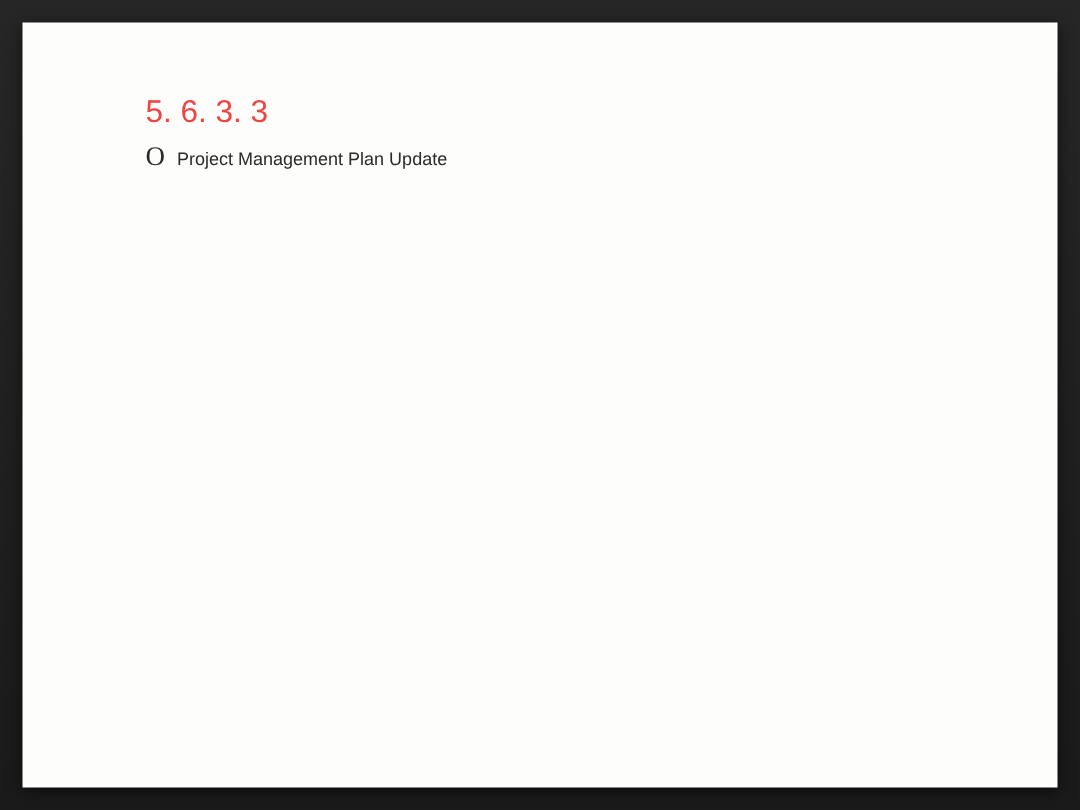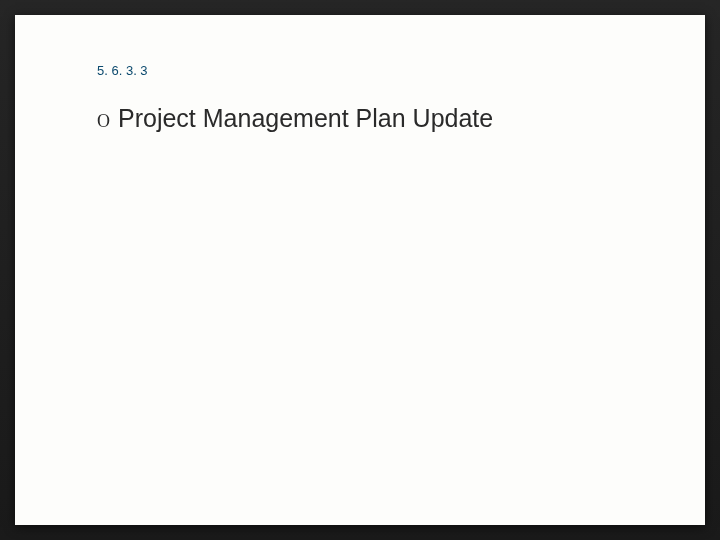--- a/index.html
+++ b/index.html
@@ -25,38 +25,38 @@
     font-size: 38px;
     font-weight: 400;
     color: #2a2a2a;
     margin-bottom: 28px;
     letter-spacing: 0.5px;
   }
   .content {
     padding-left: 28px;
   }
   .section-number {
-    font-size: 13px;
-    color: #0c4a6e;
-    margin-bottom: 24px;
+    font-size: 21px;
+    color: #ef4444;
+    margin-bottom: 6px;
   }
   .bullet-row {
     display: flex;
     align-items: baseline;
     margin-bottom: 4px;
   }
   .bullet {
     font-family: Georgia, 'Times New Roman', serif;
     font-size: 18px;
     color: #2a2a2a;
     margin-right: 8px;
     line-height: 1.3;
   }
   .bullet-text {
-    font-size: 25px;
+    font-size: 12px;
     color: #2a2a2a;
     line-height: 1.3;
   }
   .description {
     font-size: 19px;
     color: #2a2a2a;
     line-height: 1.25;
     padding-left: 22px;
     max-width: 480px;
   }

